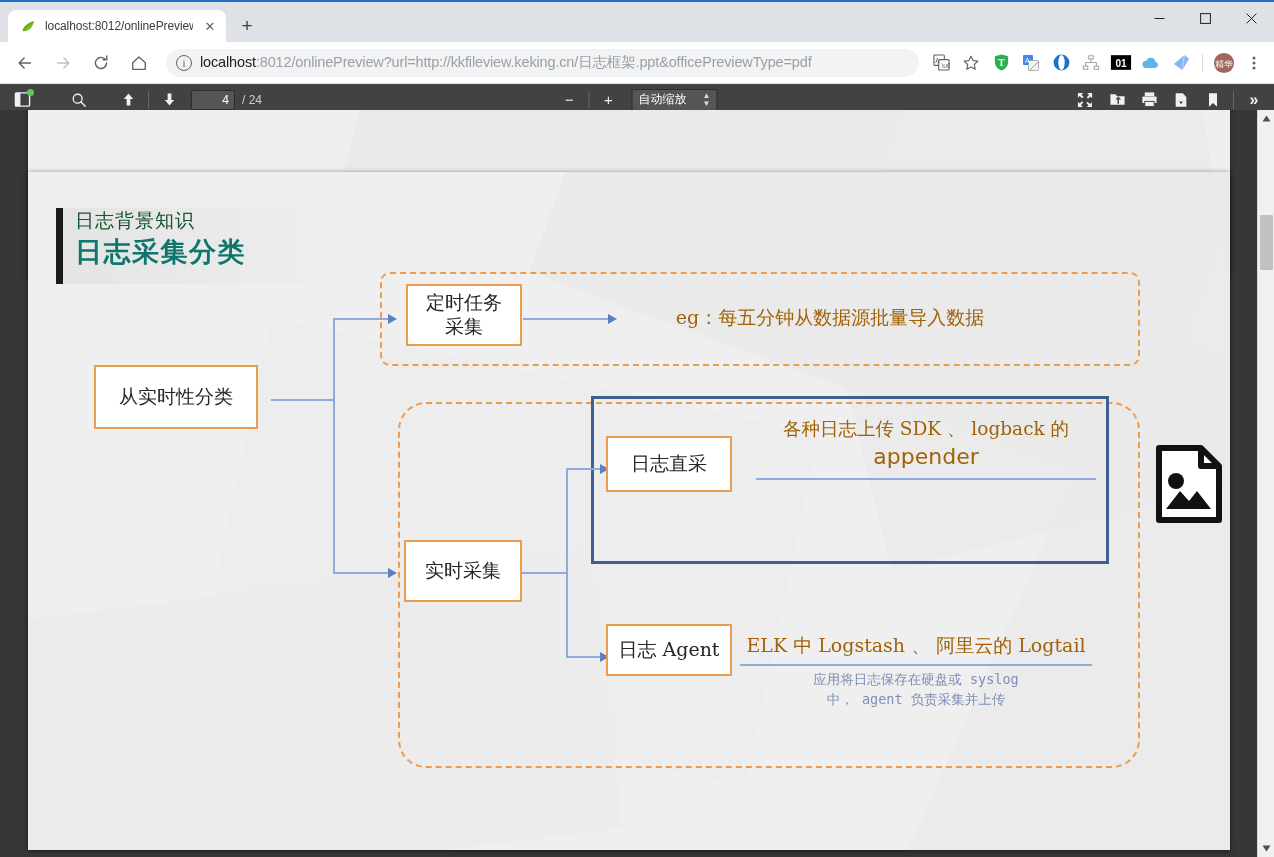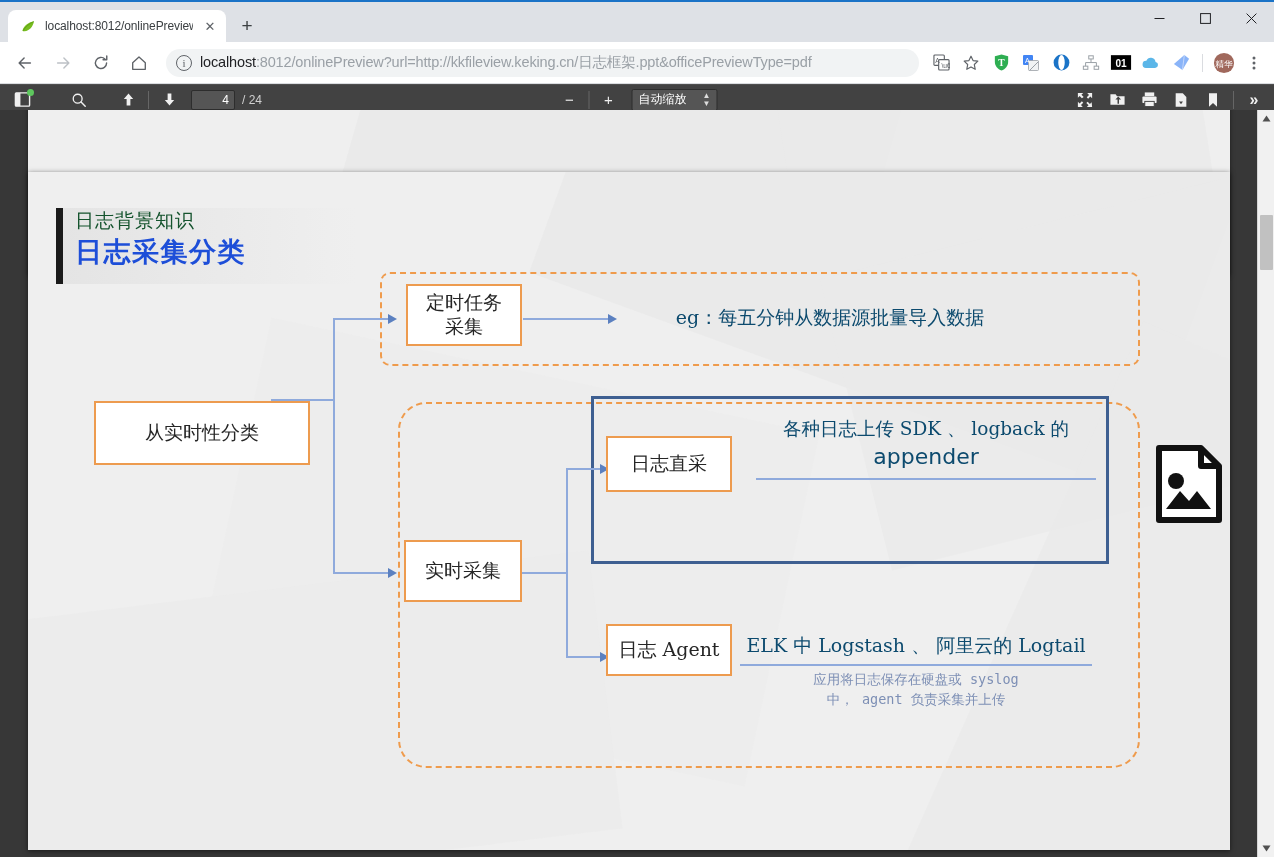--- a/index.html
+++ b/index.html
@@ -144,40 +144,40 @@
   .titleblock { position: absolute; left: 28px; top: 36px; width: 300px; height: 76px;
     background: linear-gradient(to right, #e4e4e4, rgba(228,228,228,0)); }
   .titlebar-v { position: absolute; left: 28px; top: 36px; width: 7px; height: 76px; background: #1a1a1a; }
   .subtitle {
     position: absolute; left: 47px; top: 36px;
     font-size: 19px; color: #14532d; letter-spacing: 1px;
     font-family: "DejaVu Sans", sans-serif;
   }
   .maintitle {
     position: absolute; left: 47px; top: 62px;
-    font-size: 27px; color: #1d4ed8; letter-spacing: 1.5px; font-weight: 700;
+    font-size: 27px; color: #0f766e; letter-spacing: 1.5px; font-weight: 700;
     font-family: "DejaVu Sans", sans-serif;
   }
 
   
   .obox {
     position: absolute; background: #fff; border: 2.5px solid #ed9b4f;
     display: flex; align-items: center; justify-content: center;
     text-align: center; color: #262626;
     font-family: "DejaVu Serif", serif;
     line-height: 1.25;
   }
   .dashwrap {
     position: absolute; border: 2px dashed #ef9b4c; border-radius: 10px;
   }
   .bluebox {
     position: absolute; border: 3px solid #3e5f91;
   }
   .note {
-    position: absolute; text-align: center; color: #0c4a6e;
+    position: absolute; text-align: center; color: #a16207;
     font-family: "DejaVu Sans", sans-serif;
   }
   .note-serif { font-family: "DejaVu Serif", serif; }
   .note-sub {
     position: absolute; text-align: center; color: #7d8fb5;
     font-family: "DejaVu Sans Mono", monospace; font-size: 13.5px; line-height: 1.5;
   }
   .hrline { position: absolute; height: 1.5px; background: #8faadc; }
 
   .conn { position: absolute; background: #8faadc; }
@@ -467,21 +467,21 @@
         <div class="conn" style="left:495px; top:146px; width:90px; height:2px;"></div>
         <div class="arrow" style="left:580px; top:142px;"></div>
 
         <div class="conn" style="left:494px; top:400px; width:46px; height:2px;"></div>
         <div class="conn" style="left:538px; top:296px; width:2px; height:190px;"></div>
         <div class="conn" style="left:538px; top:296px; width:42px; height:2px;"></div>
         <div class="arrow" style="left:572px; top:292px;"></div>
         <div class="conn" style="left:538px; top:484px; width:42px; height:2px;"></div>
         <div class="arrow" style="left:572px; top:480px;"></div>
 
-        <div class="obox" style="left:66px; top:193px; width:216px; height:64px; font-size:19px;margin-top:36px;">
+        <div class="obox" style="left:66px; top:193px; width:164px; height:64px; font-size:19px;">
           <span>从实时性分类</span>
         </div>
 
         <div class="obox" style="left:378px; top:112px; width:116px; height:62px; font-size:19px; flex-direction:column;">
           <span>定时任务</span>
           <span>采集</span>
         </div>
 
         <div class="note note-serif" style="left:592px; top:133px; width:420px; font-size:19px;">eg：每五分钟从数据源批量导入数据</div>
 

